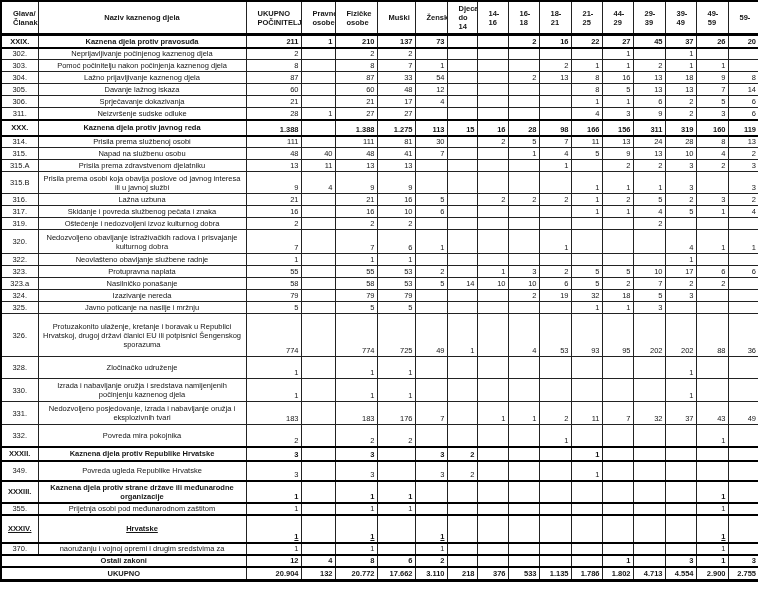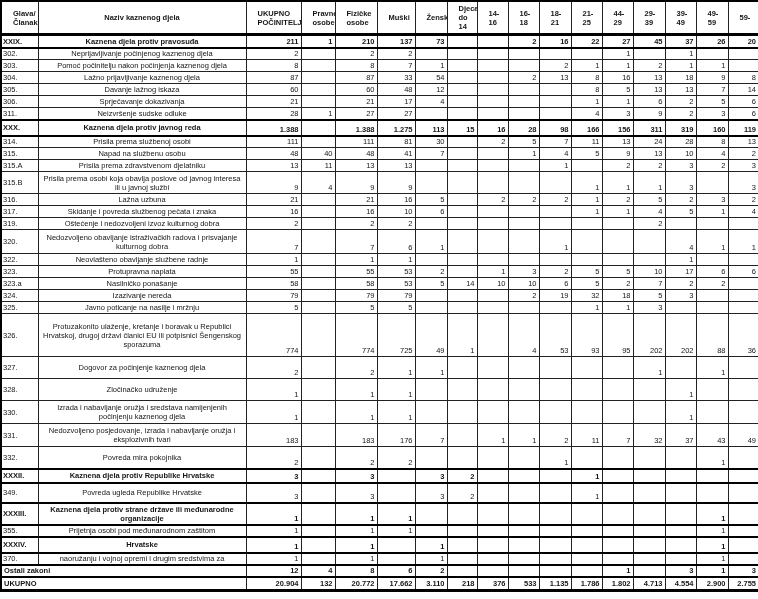--- a/index.html
+++ b/index.html
@@ -32,30 +32,30 @@
     padding: 2px 11px;
     height: 30px;
     border-bottom: 3px solid #000;
     background: #fff;
   }
   td {
     font-size: 7.5px;
     line-height: 9px;
     padding: 0 2px;
   }
-  td.gid  { text-align: left; vertical-align: middle; padding: 0 1px; }
+  td.gid  { text-align: center; vertical-align: middle; padding: 0 1px; }
   td.name { text-align: center;   vertical-align: middle; }
   td.num  { text-align: right;  vertical-align: bottom; padding-bottom: 1px; }
   tr.section td, tr.other td, tr.total td {
     font-weight: bold;
     border-top: 2px solid #000;
     border-bottom: 2px solid #000;
   }
   tr.total td { border-bottom: 3px solid #000; }
-  td.spanlabel { text-align: left; vertical-align: middle; }
+  td.spanlabel { text-align: center; vertical-align: middle; }
 </style>
 </head>
 <body>
 
 <div class="page">
   <table class="stats">
     <colgroup id="colgroup">
         <col style="width: 37px;">
         <col style="width: 208px;">
         <col style="width: 55px;">
@@ -513,39 +513,20 @@
           <td class="num">4</td>
           <td class="num">53</td>
           <td class="num">93</td>
           <td class="num">95</td>
           <td class="num">202</td>
           <td class="num">202</td>
           <td class="num">88</td>
           <td class="num">36</td>
         </tr>
         <tr class="article" style="height: 22px;">
-          <td class="gid">327.</td>
-          <td class="name">Dogovor za počinjenje kaznenog djela</td>
-          <td class="num">2</td>
-          <td class="num"></td>
-          <td class="num">2</td>
-          <td class="num">1</td>
-          <td class="num">1</td>
-          <td class="num"></td>
-          <td class="num"></td>
-          <td class="num"></td>
-          <td class="num"></td>
-          <td class="num"></td>
-          <td class="num"></td>
-          <td class="num">1</td>
-          <td class="num"></td>
-          <td class="num">1</td>
-          <td class="num"></td>
-        </tr>
-        <tr class="article" style="height: 22px;">
           <td class="gid">328.</td>
           <td class="name">Zločinačko udruženje</td>
           <td class="num">1</td>
           <td class="num"></td>
           <td class="num">1</td>
           <td class="num">1</td>
           <td class="num"></td>
           <td class="num"></td>
           <td class="num"></td>
           <td class="num"></td>
@@ -683,21 +664,21 @@
           <td class="num"></td>
           <td class="num"></td>
           <td class="num"></td>
           <td class="num"></td>
           <td class="num"></td>
           <td class="num"></td>
           <td class="num"></td>
           <td class="num">1</td>
           <td class="num"></td>
         </tr>
-        <tr class="section" style="height: 16px;">
+        <tr class="section" style="height: 28px; text-decoration: underline;">
           <td class="gid">XXXIV.</td>
           <td class="name">Hrvatske</td>
           <td class="num">1</td>
           <td class="num"></td>
           <td class="num">1</td>
           <td class="num"></td>
           <td class="num">1</td>
           <td class="num"></td>
           <td class="num"></td>
           <td class="num"></td>

